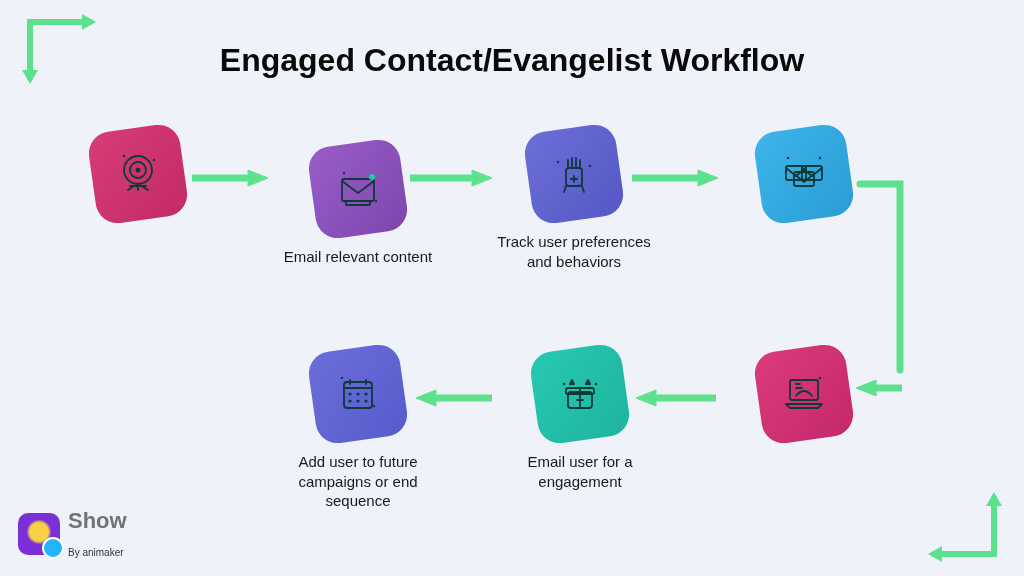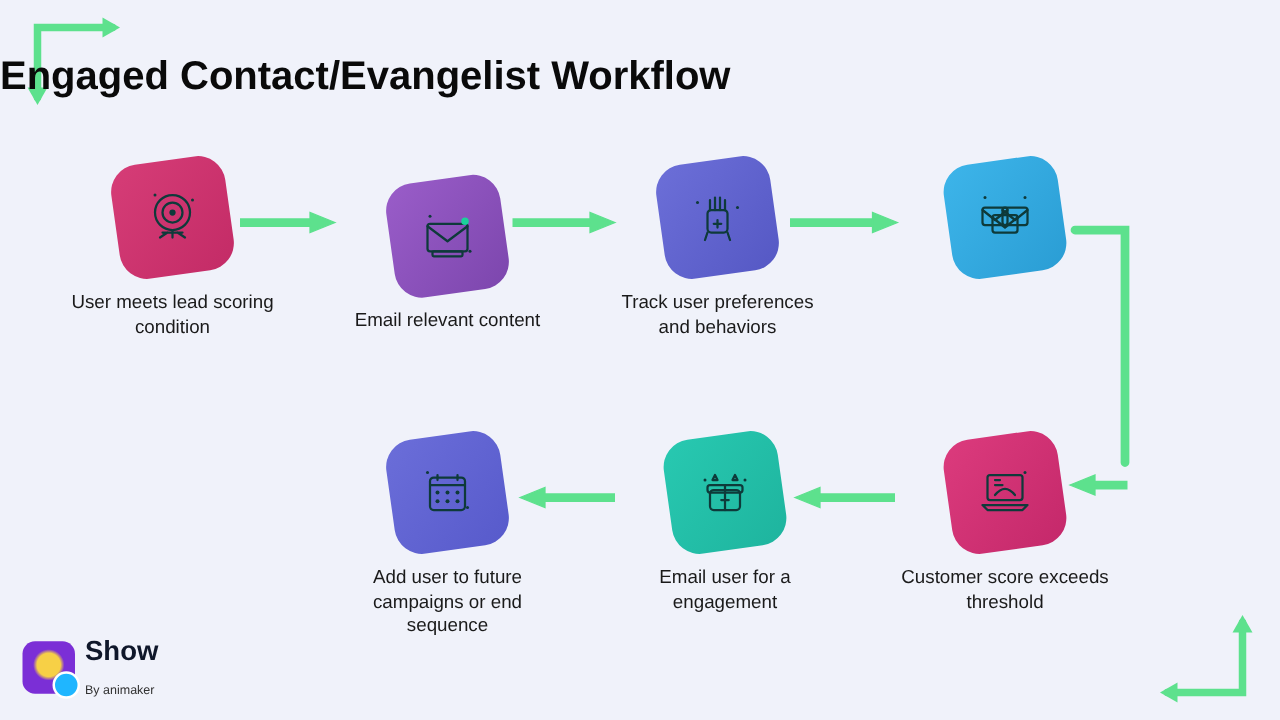--- a/index.html
+++ b/index.html
@@ -10,20 +10,21 @@
     font-family: -apple-system, BlinkMacSystemFont, "Segoe UI", Arial, sans-serif;
     position: relative;
     overflow: hidden;
   }
 
   .title {
     position: absolute;
     top: 42px;
     left: 0;
     width: 100%;
+    text-align: center;
     font-size: 32px;
     font-weight: 700;
     color: #0a0a0a;
   }
 
   
   .corner-arrow {
     position: absolute;
     stroke: #5de18d;
     stroke-width: 6;
@@ -98,21 +99,21 @@
     content:"";
     position:absolute;
     right:-4px;
     bottom:-4px;
     width:18px;height:18px;
     border-radius:50%;
     background:#1fb6ff;
     border:2px solid #fff;
   }
   .logo .txt { line-height:1; }
-  .logo .txt .brand { font-size: 22px; font-weight: 700; color:#0f172a; }
+  .logo .txt .brand { font-size: 22px; font-weight: 700; color:#737373; }
   .logo .txt .by { font-size: 10px; color:#333;margin-top:16px; }
 
   .iconstroke { stroke:#0e3a3a; stroke-width:1.8; fill:none; stroke-linecap:round; stroke-linejoin:round; }
   .dot { fill:#0e3a3a; }
 </style>
 </head>
 <body>
 
 <svg class="corner-arrow" style="left:10px;top:10px" width="90" height="80" viewBox="0 0 90 80">
   <path d="M80 12 L20 12 L20 68" stroke-linecap="round"></path>
@@ -131,21 +132,20 @@
   <div class="tile c-pink">
     <svg width="56" height="56" viewBox="0 0 56 56">
       <circle cx="28" cy="24" r="14" class="iconstroke"></circle>
       <circle cx="28" cy="24" r="8" class="iconstroke"></circle>
       <circle cx="28" cy="24" r="2.5" class="dot"></circle>
       <path d="M20 40 L36 40 M28 38 L28 44 M18 44 L24 40 M38 44 L32 40" class="iconstroke"></path>
       <circle cx="14" cy="10" r="1.2" class="dot"></circle>
         <circle cx="44" cy="14" r="1.2" class="dot"></circle>
     </svg>
   </div>
-  <div class="label">User meets lead scoring condition</div>
 </div>
 
 <div class="step s2">
   <div class="tile c-purple">
     <svg width="56" height="56" viewBox="0 0 56 56">
       <rect x="12" y="18" width="32" height="22" rx="2" class="iconstroke"></rect>
       <path d="M12 20 L28 32 L44 20" class="iconstroke"></path>
       <rect x="16" y="40" width="24" height="4" rx="1" class="iconstroke"></rect>
       <circle cx="42" cy="16" r="3" fill="#1bd19a" stroke="none"></circle>
       <circle cx="14" cy="12" r="1.2" class="dot"></circle>
@@ -187,21 +187,20 @@
 <div class="step s5">
   <div class="tile c-rose">
     <svg width="56" height="56" viewBox="0 0 56 56">
       <rect x="14" y="14" width="28" height="20" rx="2" class="iconstroke"></rect>
       <path d="M10 38 L46 38 L42 42 L14 42 Z" class="iconstroke"></path>
       <path d="M20 30 Q28 20 36 30" class="iconstroke"></path>
       <path d="M20 18 L24 18 M20 22 L26 22" class="iconstroke"></path>
       <circle cx="44" cy="12" r="1.2" class="dot"></circle>
     </svg>
   </div>
-  <div class="label">Customer score exceeds threshold</div>
 </div>
 
 <div class="step s6">
   <div class="tile c-teal">
     <svg width="56" height="56" viewBox="0 0 56 56">
       <rect x="16" y="26" width="24" height="16" rx="3" class="iconstroke"></rect>
       <rect x="14" y="22" width="28" height="6" rx="2" class="iconstroke"></rect>
       <path d="M28 22 L28 42 M25 34 L31 34" class="iconstroke"></path>
       <path d="M20 14 l2 4 l-4 0 z M36 14 l2 4 l-4 0 z" class="iconstroke"></path>
       <circle cx="12" cy="18" r="1.2" class="dot"></circle>

